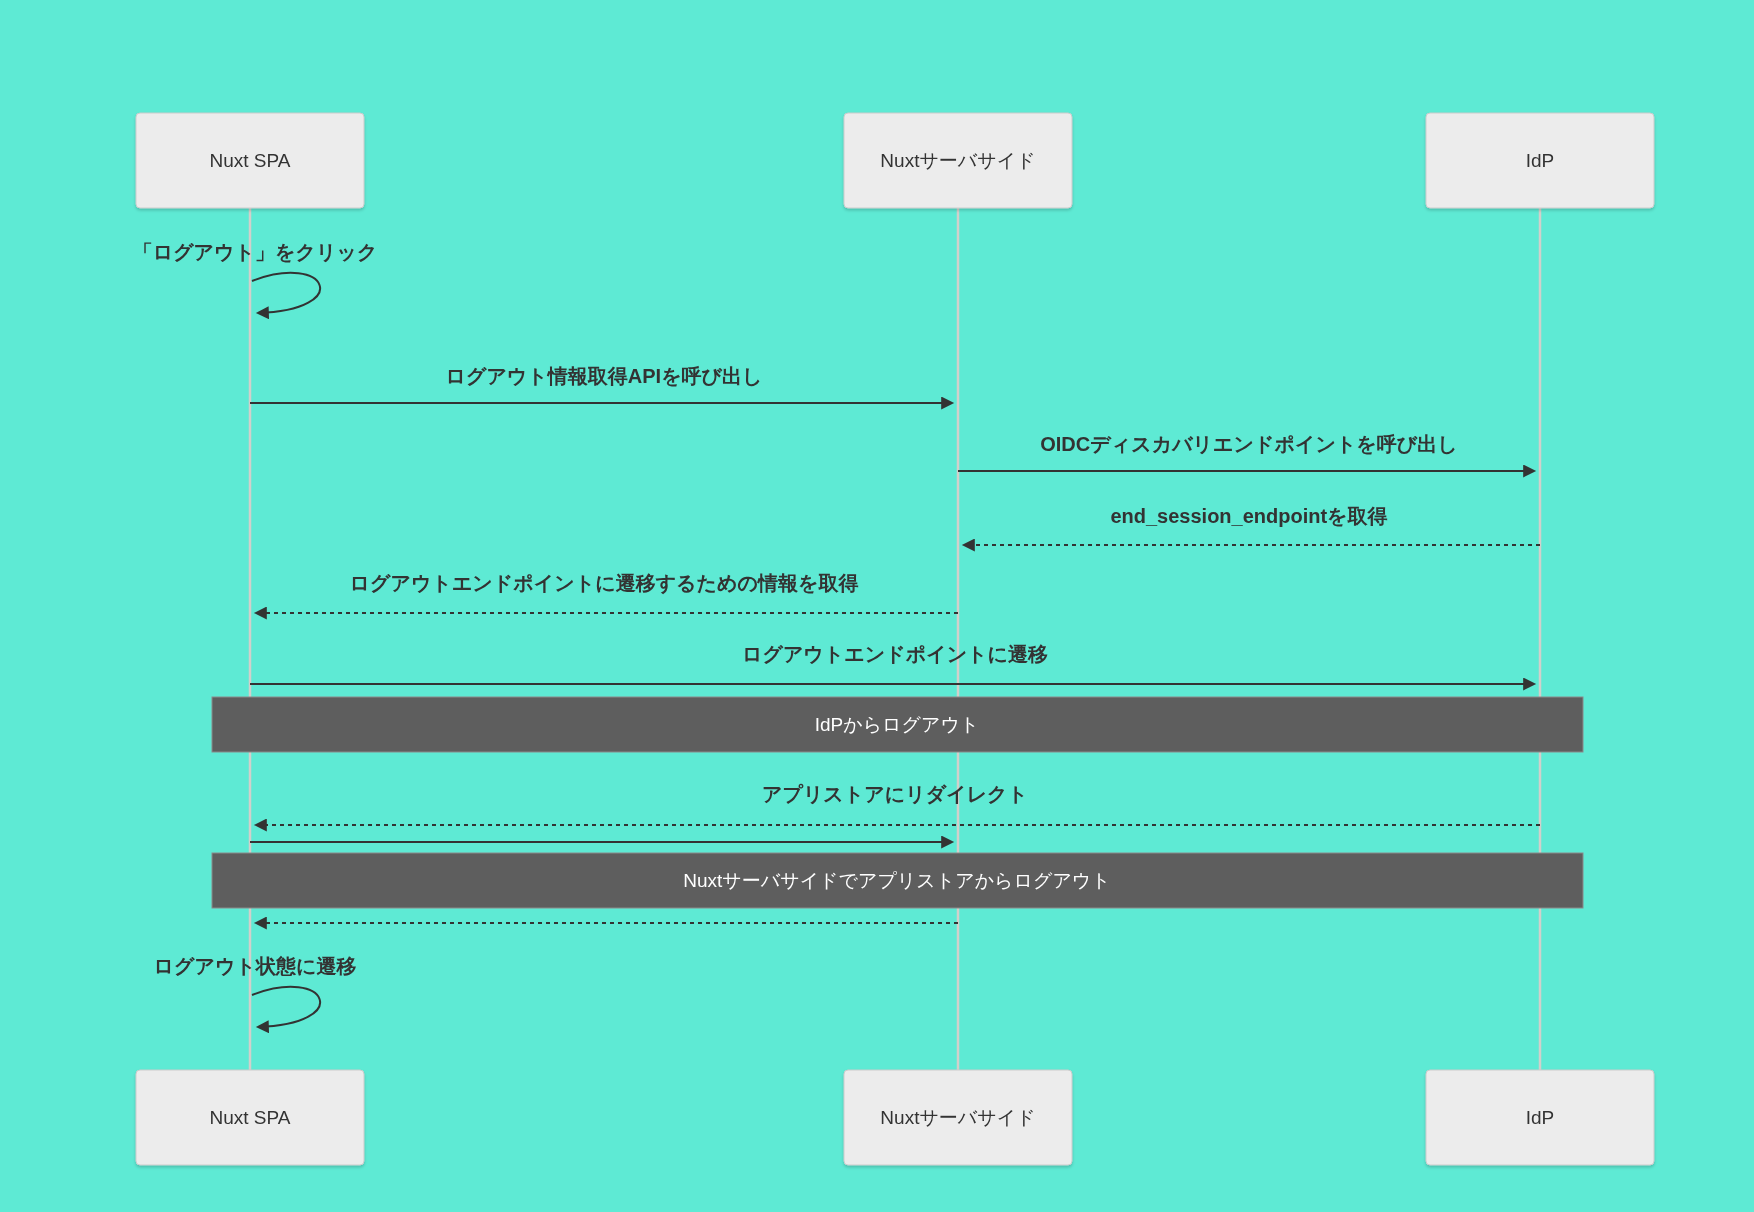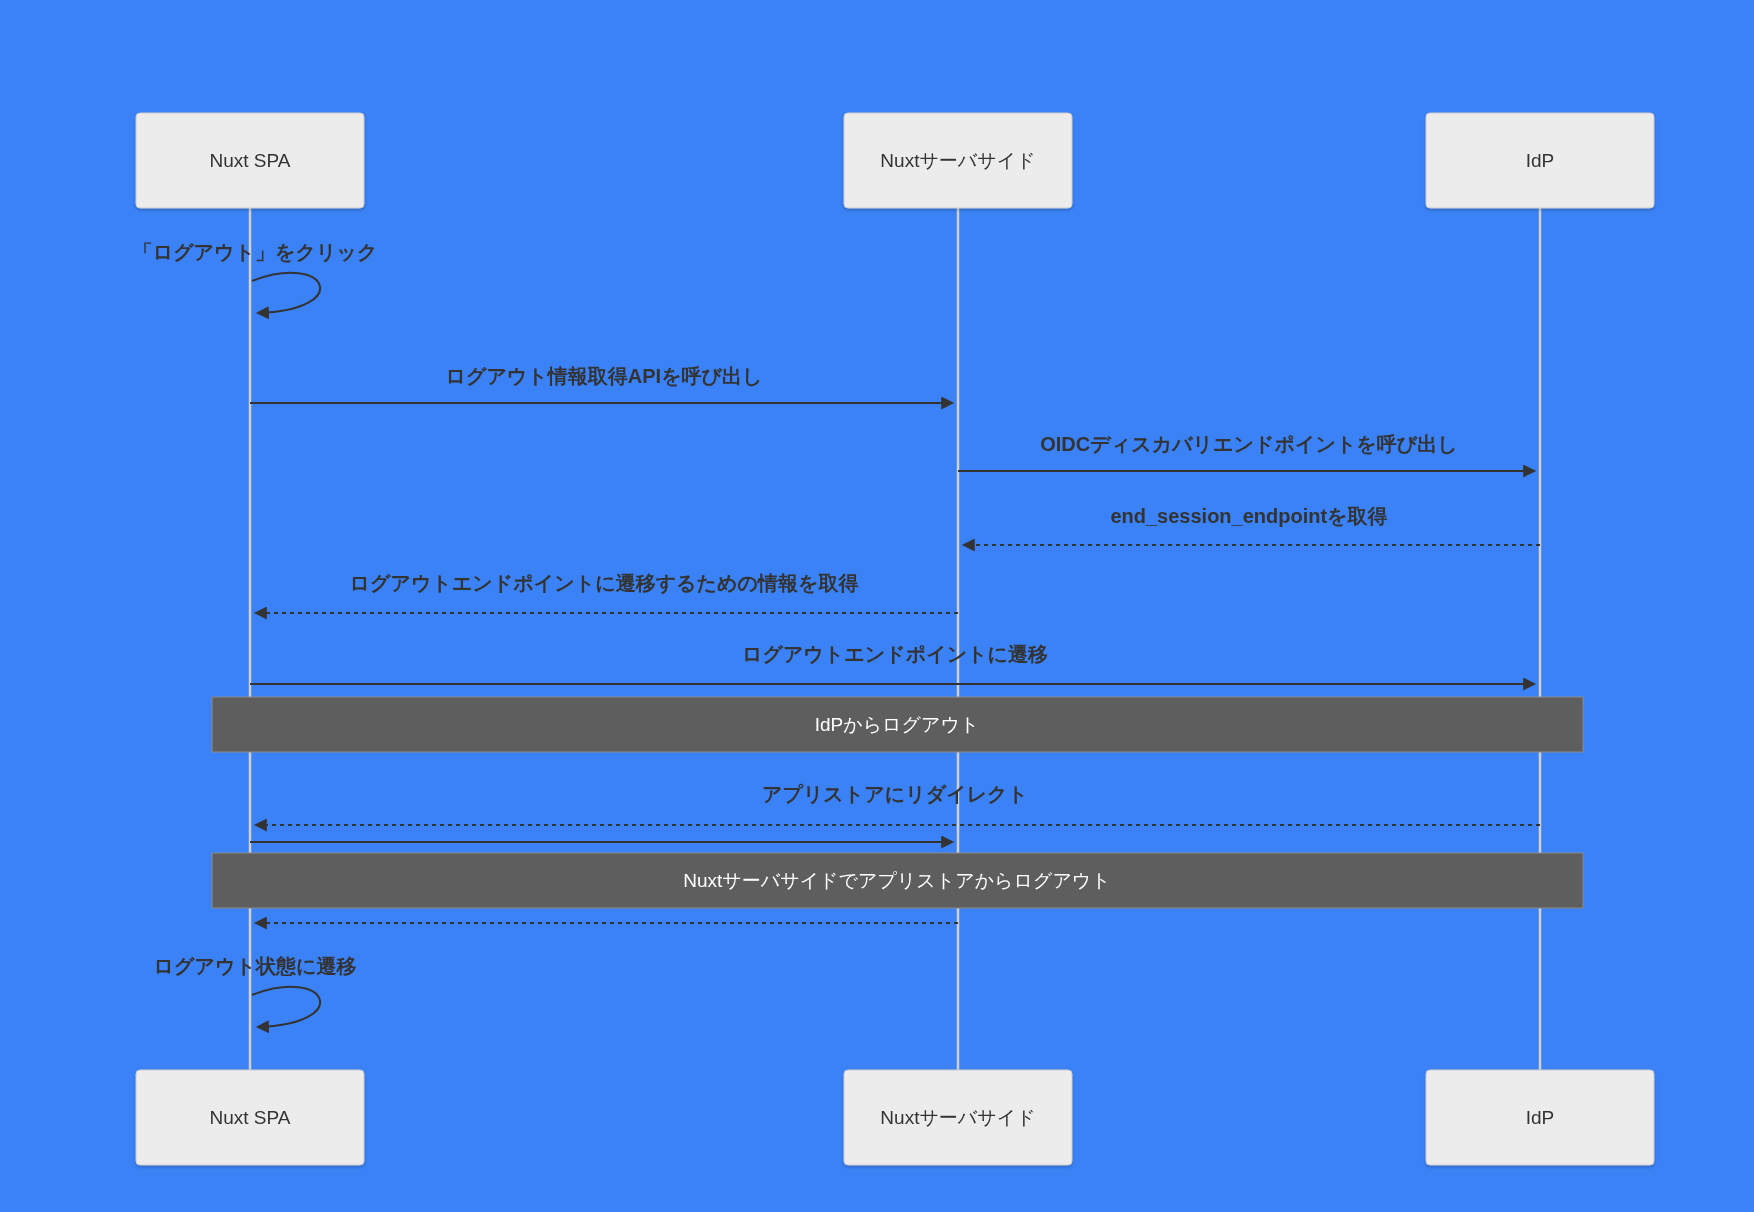--- a/index.html
+++ b/index.html
@@ -1,21 +1,21 @@
 <!DOCTYPE html>
 <html><head>
 <meta charset="utf-8">
 <style>
   html, body { margin: 0; padding: 0; }
   body { background: #f6f4ee; }
   .stage {
     position: relative;
     width: 1754px;
     height: 1212px;
-    background: #3b82f6;
+    background: #5eead4;
     font-family: "Liberation Sans", sans-serif;
     overflow: hidden;
   }
   svg { display: block; }
   .actor-rect { fill: #ececec; stroke: #cccccc; stroke-width: 1; }
   .actor-label { font-family: "Liberation Sans", sans-serif; font-size: 19px; fill: #333333; text-anchor: middle; }
   .msg-label { font-family: "Liberation Sans", sans-serif; font-size: 20px; font-weight: 700; fill: #333333; text-anchor: middle; }
   .band-rect { fill: #5e5e5e; stroke: #8a8a8a; stroke-width: 1; }
   .band-label { font-family: "Liberation Sans", sans-serif; font-size: 19px; fill: #ffffff; text-anchor: middle; }
   .lifeline { stroke: #d2d0cb; stroke-width: 2.5; }

